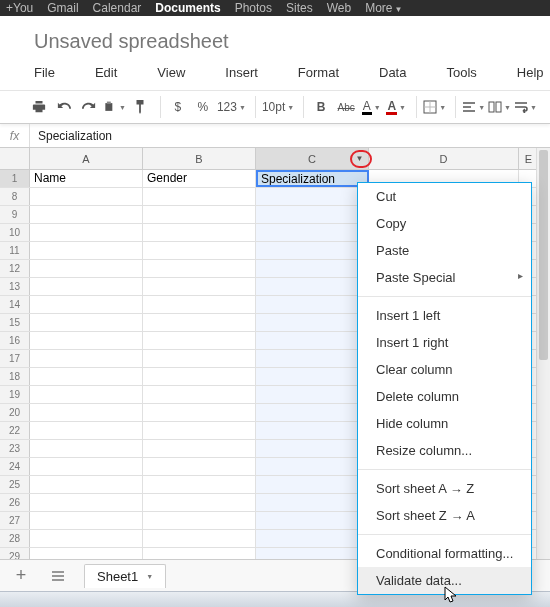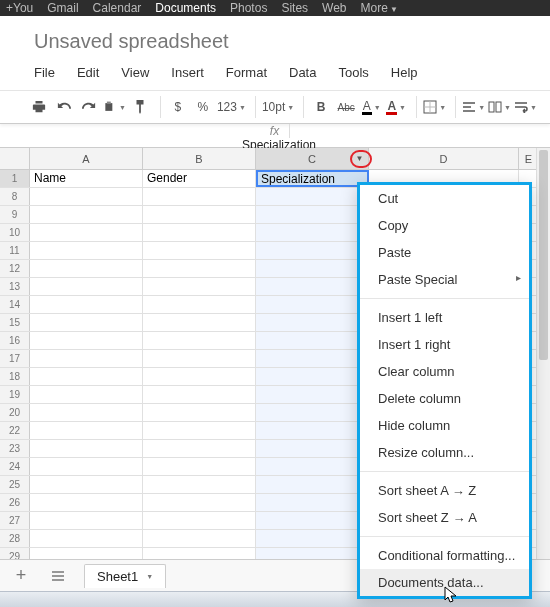--- a/index.html
+++ b/index.html
@@ -1,42 +1,42 @@
 <!DOCTYPE html>
 <html><head>
 <meta charset="utf-8">
 <style>
 * { margin: 0; padding: 0; box-sizing: border-box; font-family: Arial, sans-serif; }
 body { width: 550px; height: 607px; overflow: hidden; background: #fff; position: relative; }
 
 
 .topnav { background: #2d2d2d; height: 16px; display: flex; align-items: center; padding: 0 6px; font-size: 12px; }
 .topnav a { color: #bbb; text-decoration: none; margin-right: 14px; }
-.topnav a.active { color: #fff; font-weight: normal; }
+.topnav a.active { color: #fff; font-weight: bold; }
 .topnav .more-arrow { font-size: 8px; margin-left: 2px; color: #bbb; }
 
 
 .doc-header { padding: 14px 20px 6px 34px; }
 .doc-title { font-size: 20px; color: #777; }
 
 
-.menubar { padding: 6px 0 10px 34px; display: flex; gap: 22px; font-size: 13px; color: #333; }
+.menubar { padding: 6px 0 10px 34px; display: flex; gap: 40px; font-size: 13px; color: #333; }
 .menubar span { cursor: default; }
 
 
 .toolbar { height: 34px; border-top: 1px solid #e5e5e5; border-bottom: 1px solid #ccc; display: flex; align-items: center; padding: 0 8px 0 28px; font-size: 12px; color: #555; box-shadow: 0 2px 3px rgba(0,0,0,0.06); }
 .tbtn { display: inline-flex; align-items: center; justify-content: center; min-width: 22px; height: 24px; margin-right: 3px; cursor: pointer; }
 .tsep { width: 1px; height: 22px; background: #e0e0e0; margin: 0 6px; }
 .tbtn svg { display: block; }
 .dd-arrow { font-size: 7px; margin-left: 2px; color: #777; }
 .color-underline { border-bottom: 3px solid #000; display: inline-block; line-height: 12px; padding: 0 1px; }
 .color-underline.red { border-bottom-color: #c00; font-weight: bold; }
 
 
-.fxbar { height: 24px; border-bottom: 1px solid #ccc; display: flex; align-items: center; font-size: 12px; flex-direction: column; }
+.fxbar { height: 24px; border-bottom: 1px solid #ccc; display: flex; align-items: center; font-size: 12px; }
 .fxlabel { width: 30px; text-align: center; color: #888; font-style: italic; border-right: 1px solid #ddd; height: 100%; display: flex; align-items: center; justify-content: center; }
 .fxvalue { padding-left: 8px; color: #222; }
 
 
 .gridwrap { position: relative; }
 .colheaders { display: flex; height: 22px; background: #f3f3f3; border-bottom: 1px solid #ccc; font-size: 11px; color: #555; }
 .corner { width: 30px; border-right: 1px solid #ccc; background: #f3f3f3; }
 .colh { flex: 0 0 113px; border-right: 1px solid #ccc; display: flex; align-items: center; justify-content: center; position: relative; }
 .colh.selected { background: #ddd; }
 .colh .col-dd { position: absolute; right: 2px; top: 4px; width: 13px; height: 13px; font-size: 8px; color: #555; line-height: 13px; text-align: center; }
@@ -47,21 +47,21 @@
 .rowh { width: 30px; background: #f3f3f3; border-right: 1px solid #ccc; display: flex; align-items: center; justify-content: center; font-size: 10px; color: #777; }
 .rowh.cur { background: #ddd; }
 .cell { flex: 0 0 113px; border-right: 1px solid #e0e0e0; padding: 1px 4px; overflow: hidden; white-space: nowrap; }
 .cell.selcell { background: rgba(66,133,244,0.08); border-right-color: #d0d8e6; }
 .cell.active { border: 2px solid #4285f4; padding: 0 3px; background: #cfe2f3; }
 
 .vscroll { position: absolute; right: 0; top: 0; bottom: 0; width: 14px; background: #f1f1f1; border-left: 1px solid #ddd; }
 .vscroll .thumb { position: absolute; top: 2px; left: 2px; right: 2px; height: 210px; background: #c9c9c9; border-radius: 2px; }
 
 
-.ctxmenu { position: absolute; left: 357px; top: 182px; width: 175px; background: #fff; border: 3px solid #0ea5e9; box-shadow: 0 4px 16px rgba(0,0,0,0.2); font-size: 13px; color: #333; z-index: 50; }
+.ctxmenu { position: absolute; left: 357px; top: 182px; width: 175px; background: #fff; border: 1px solid #0ea5e9; box-shadow: 0 4px 16px rgba(0,0,0,0.2); font-size: 13px; color: #333; z-index: 50; }
 .ctxmenu .mitem { padding: 6px 18px; cursor: default; position: relative; white-space: nowrap; }
 .ctxmenu .msep { border-top: 1px solid #e5e5e5; margin: 5px 0; }
 .ctxmenu .sub::after { content: "▸"; position: absolute; right: 8px; font-size: 10px; color: #666; }
 .ctxmenu .hovered { background: #eee; }
 
 
 .sheetbar { position: absolute; bottom: 16px; left: 0; right: 0; height: 32px; border-top: 1px solid #ccc; background: #f8f8f8; display: flex; align-items: center; padding-left: 10px; font-size: 13px; color: #555; gap: 12px; }
 .sheet-tab { padding: 4px 12px; background: #fff; border: 1px solid #ccc; border-bottom: none; border-radius: 2px 2px 0 0; display: flex; align-items: center; gap: 6px; color: #222; }
 .taskbar { position: absolute; bottom: 0; left: 0; right: 0; height: 16px; background: linear-gradient(#e9edf2, #cfd7e0); border-top: 1px solid #b9c1cc; }
 
@@ -389,21 +389,21 @@
     <div class="mitem">Insert 1 right</div>
     <div class="mitem">Clear column</div>
     <div class="mitem">Delete column</div>
     <div class="mitem">Hide column</div>
     <div class="mitem">Resize column...</div>
     <div class="msep"></div>
     <div class="mitem">Sort sheet A → Z</div>
     <div class="mitem">Sort sheet Z → A</div>
     <div class="msep"></div>
     <div class="mitem">Conditional formatting...</div>
-    <div class="mitem hovered">Documents data...</div>
+    <div class="mitem hovered">Validate data...</div>
   </div>
 
 <div class="sheetbar">
   <span class="tbtn" style="font-size:18px;color:#777">+</span>
   <span class="tbtn">
       <svg width="14" height="12" viewBox="0 0 14 12">
         <path stroke="#777" stroke-width="1.5" d="M1 2h12M1 6h12M1 10h12"></path>
       </svg>
     </span>
   <div class="sheet-tab">

